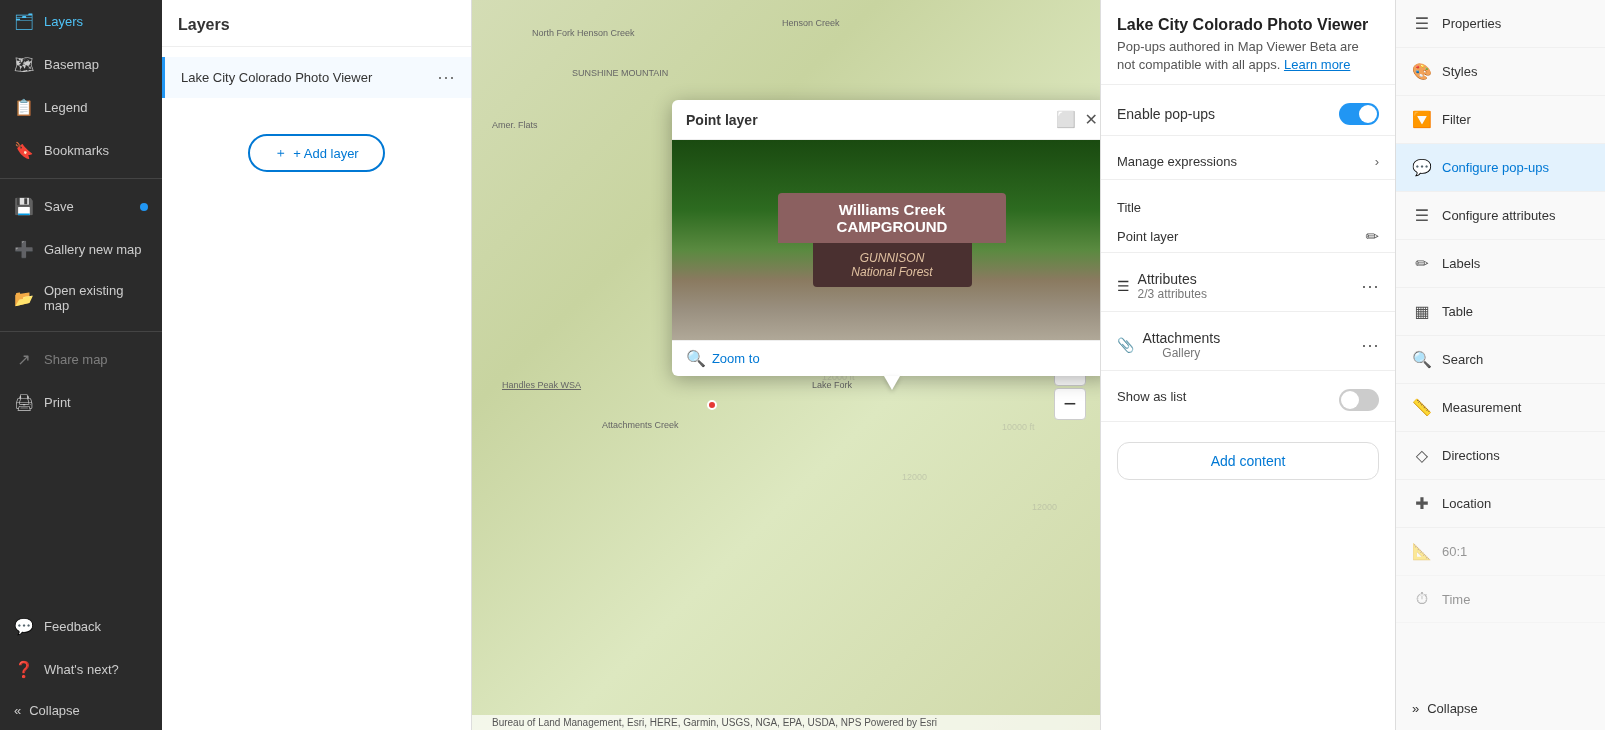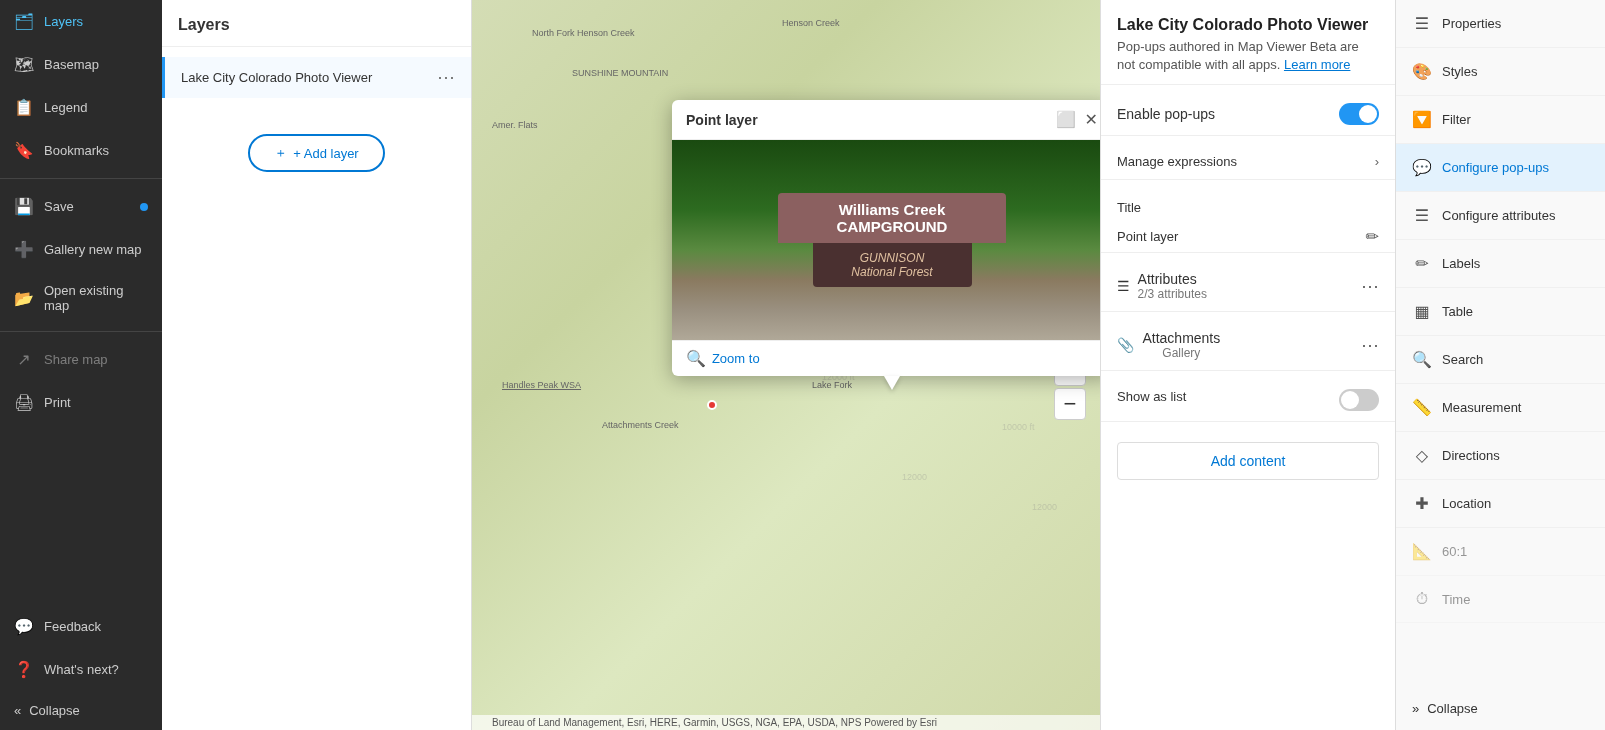--- a/index.html
+++ b/index.html
@@ -157,21 +157,21 @@
     }
     .attachments-label { display: flex; align-items: center; gap: 8px; font-size: 14px; color: #333; font-weight: 500; }
     .attachments-sub { font-size: 12px; color: #777; text-align: center; }
     .show-as-list-row {
       display: flex; align-items: flex-start; justify-content: space-between;
       padding: 10px 16px; font-size: 13px; color: #333;
     }
     .add-content-btn {
       display: flex; align-items: center; justify-content: center;
       margin: 12px 16px; padding: 10px; background: #fff; border: 1px solid #ddd;
-      color: #0078d4; font-size: 14px; cursor: pointer; border-radius: 4px;
+      color: #0078d4; font-size: 14px; cursor: pointer; border-radius: 12px;
     }
 
     
     .far-right-panel {
       width: 210px; min-width: 210px; background: #f9f9f9; border-left: 1px solid #ddd;
       display: flex; flex-direction: column; height: 730px;
     }
     .far-right-item {
       display: flex; align-items: center; gap: 10px; padding: 14px 16px;
       font-size: 13px; color: #333; cursor: pointer; border-bottom: 1px solid #f0f0f0;

